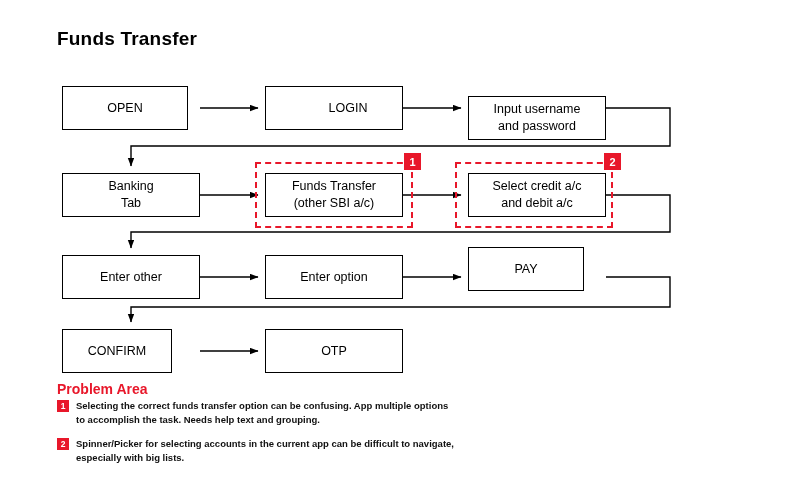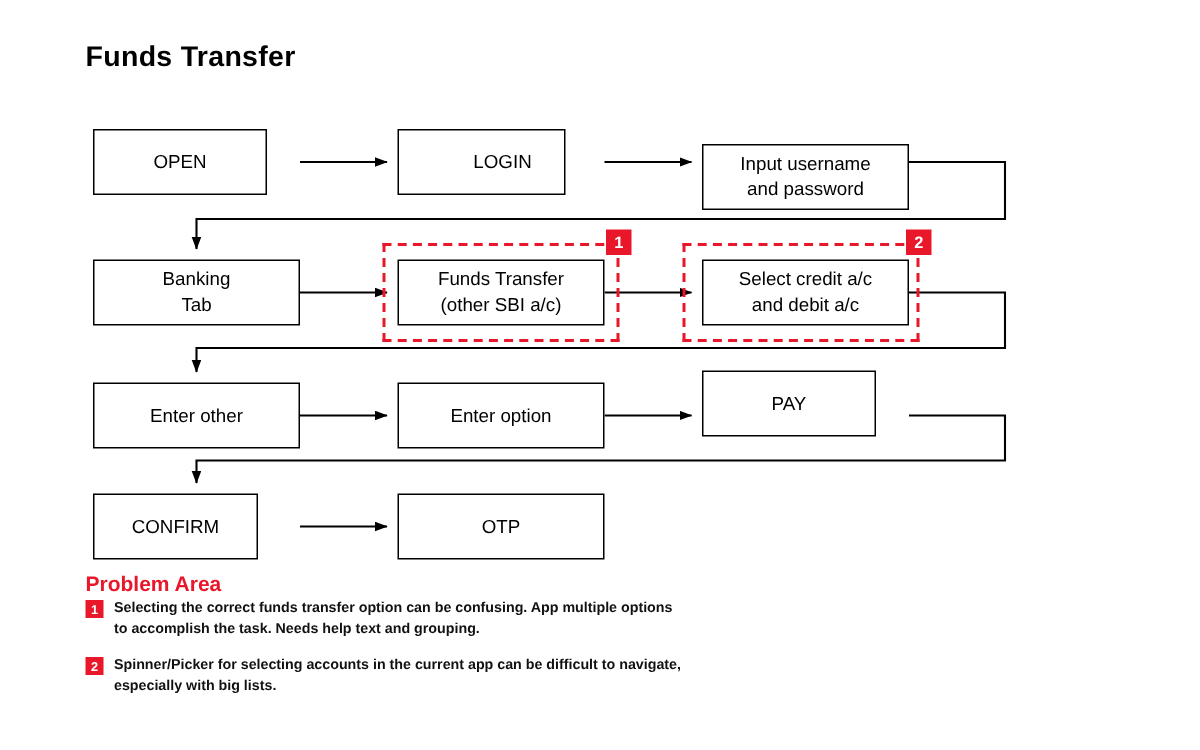--- a/index.html
+++ b/index.html
@@ -124,22 +124,22 @@
   <line x1="200" y1="277" x2="258" y2="277" stroke="#000" stroke-width="1.4" marker-end="url(#arrow)"></line>
   <line x1="403" y1="277" x2="461" y2="277" stroke="#000" stroke-width="1.4" marker-end="url(#arrow)"></line>
 
   <polyline points="606,277 670,277 670,307 131,307 131,322" fill="none" stroke="#000" stroke-width="1.4" marker-end="url(#arrow)"></polyline>
 
   <line x1="200" y1="351" x2="258" y2="351" stroke="#000" stroke-width="1.4" marker-end="url(#arrow)"></line>
 </svg>
 
 <div class="title">Funds Transfer</div>
 
-<div class="node" style="left:62px;  top:86px;  width:116px; height:44px;">OPEN</div>
-<div class="node" style="left:265px; top:86px;  width:112px; height:44px;padding-left:28px;">LOGIN</div>
+<div class="node" style="left:62px;  top:86px;  width:126px; height:44px;">OPEN</div>
+<div class="node" style="left:265px; top:86px;  width:138px; height:44px;padding-left:28px;">LOGIN</div>
 <div class="node" style="left:468px; top:86px;  width:138px; height:44px;margin-top:10px;">Input username
 and password</div>
 
 <div class="node" style="left:62px;  top:173px; width:138px; height:44px;">Banking
 Tab</div>
 <div class="node" style="left:265px; top:173px; width:138px; height:44px;">Funds Transfer
 (other SBI a/c)</div>
 <div class="node" style="left:468px; top:173px; width:138px; height:44px;">Select credit a/c
 and debit a/c</div>
 

